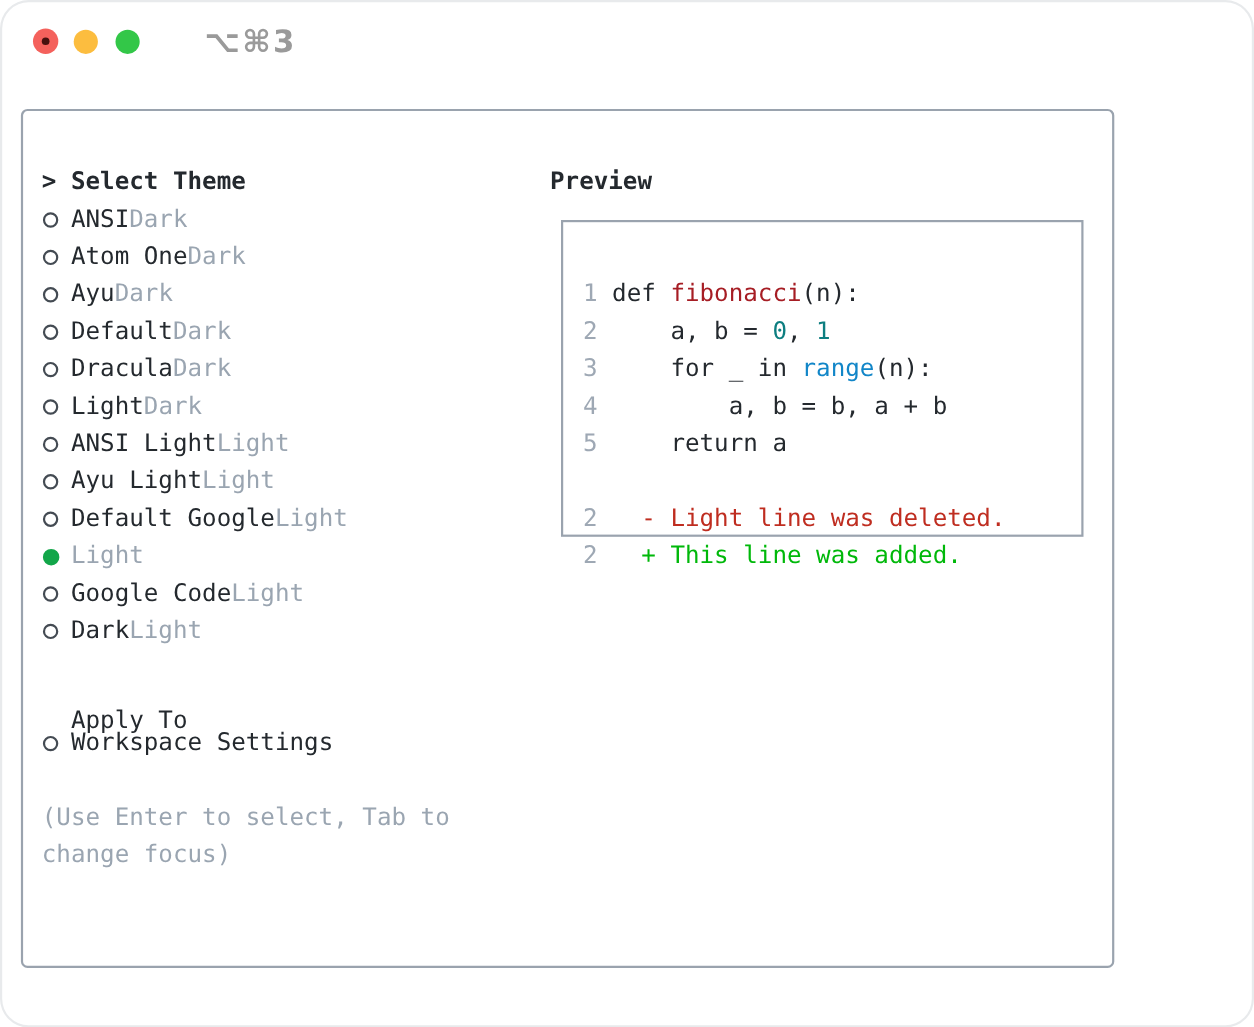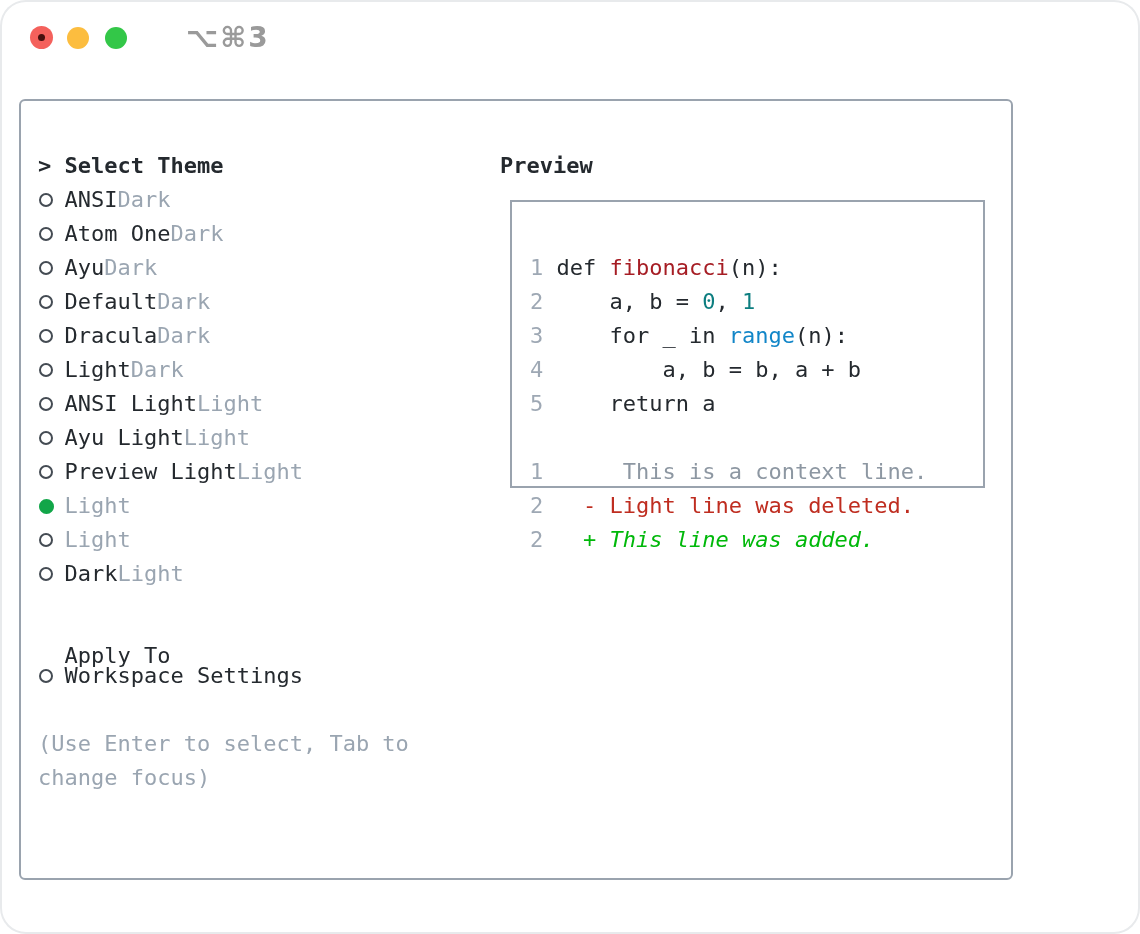--- a/index.html
+++ b/index.html
@@ -48,21 +48,21 @@
   }
   .code{position:absolute;left:18px;top:49px;font-size:22px;line-height:34px;}
   .code-line{height:34px;white-space:pre;}
   .ln{display:inline-block;width:1ch;margin-right:1ch;color:var(--line-num-gray,#9ea8b4);}
   .seg-plain{color:var(--text-dark,#24292e);}
   .seg-func{color:var(--func-red,#a61d24);}
   .seg-num{color:var(--number-teal,#0d7e80);}
   .seg-builtin{color:var(--builtin-blue,#1286c8);}
   .seg-context{color:var(--context-gray,#8d97a2);}
   .seg-deleted{color:var(--deleted-red,#bf2d20);}
-  .seg-added{color:var(--added-green,#00b80a);font-style:italic;}
+  .seg-added{color:var(--added-green,#00b80a);}
 </style>
 </head>
 <body>
 
 <div class="screen">
 
   <div class="traffic tl-red">
       <span class="dot"></span>
     </div>
   <div class="traffic tl-yellow"></div>
@@ -77,23 +77,23 @@
       </div>
       <div id="theme-items">
           <div class="row"><span class="mk"><span class="radio"></span></span><span class="tname">ANSI</span> <span class="suffix">Dark</span></div>
           <div class="row"><span class="mk"><span class="radio"></span></span><span class="tname">Atom One</span> <span class="suffix">Dark</span></div>
           <div class="row"><span class="mk"><span class="radio"></span></span><span class="tname">Ayu</span> <span class="suffix">Dark</span></div>
           <div class="row"><span class="mk"><span class="radio"></span></span><span class="tname">Default</span> <span class="suffix">Dark</span></div>
           <div class="row"><span class="mk"><span class="radio"></span></span><span class="tname">Dracula</span> <span class="suffix">Dark</span></div>
           <div class="row"><span class="mk"><span class="radio"></span></span><span class="tname">Light</span> <span class="suffix">Dark</span></div>
           <div class="row"><span class="mk"><span class="radio"></span></span><span class="tname">ANSI Light</span> <span class="suffix">Light</span></div>
           <div class="row"><span class="mk"><span class="radio"></span></span><span class="tname">Ayu Light</span> <span class="suffix">Light</span></div>
-          <div class="row"><span class="mk"><span class="radio"></span></span><span class="tname">Preview Light</span> <span class="suffix">Light</span></div>
+          <div class="row"><span class="mk"><span class="radio"></span></span><span class="tname">Default Google</span> <span class="suffix">Light</span></div>
           <div class="row"><span class="mk"><span class="radio on"></span></span> <span class="suffix">Light</span></div>
-          <div class="row"><span class="mk"><span class="radio"></span></span> <span class="suffix">Light</span></div>
+          <div class="row"><span class="mk"><span class="radio"></span></span><span class="tname">Google Code</span> <span class="suffix">Light</span></div>
           <div class="row"><span class="mk"><span class="radio"></span></span><span class="tname">Dark</span> <span class="suffix">Light</span></div>
         </div>
       <div class="row"></div>
       <div class="row">
         <span class="mk"></span><span class="subhead">Apply To</span>
       </div>
       <div id="apply-items">
           <div class="row"><span class="mk"><span class="radio"></span></span><span class="tname">Workspace Settings</span></div>
         </div>
       <div class="row"></div>
@@ -103,20 +103,19 @@
 
     <div class="preview-label">Preview</div>
     <div class="preview-box">
       <div class="code" id="code-lines">
           <div class="code-line"><span class="ln">1</span><span class="seg-plain">def </span><span class="seg-func">fibonacci</span><span class="seg-plain">(n):</span></div>
           <div class="code-line"><span class="ln">2</span><span class="seg-plain">    a, b = </span><span class="seg-num">0</span><span class="seg-plain">, </span><span class="seg-num">1</span></div>
           <div class="code-line"><span class="ln">3</span><span class="seg-plain">    for _ in </span><span class="seg-builtin">range</span><span class="seg-plain">(n):</span></div>
           <div class="code-line"><span class="ln">4</span><span class="seg-plain">        a, b = b, a + b</span></div>
           <div class="code-line"><span class="ln">5</span><span class="seg-plain">    return a</span></div>
           <div class="code-line"><span class="ln"></span></div>
-          <div class="code-line"><span class="ln">1</span><span class="seg-context">     This is a context line.</span></div>
           <div class="code-line"><span class="ln">2</span><span class="seg-deleted">  - Light line was deleted.</span></div>
           <div class="code-line"><span class="ln">2</span><span class="seg-added">  + This line was added.</span></div>
         </div>
     </div>
 
   </div>
 </div>
 
 </body></html>

